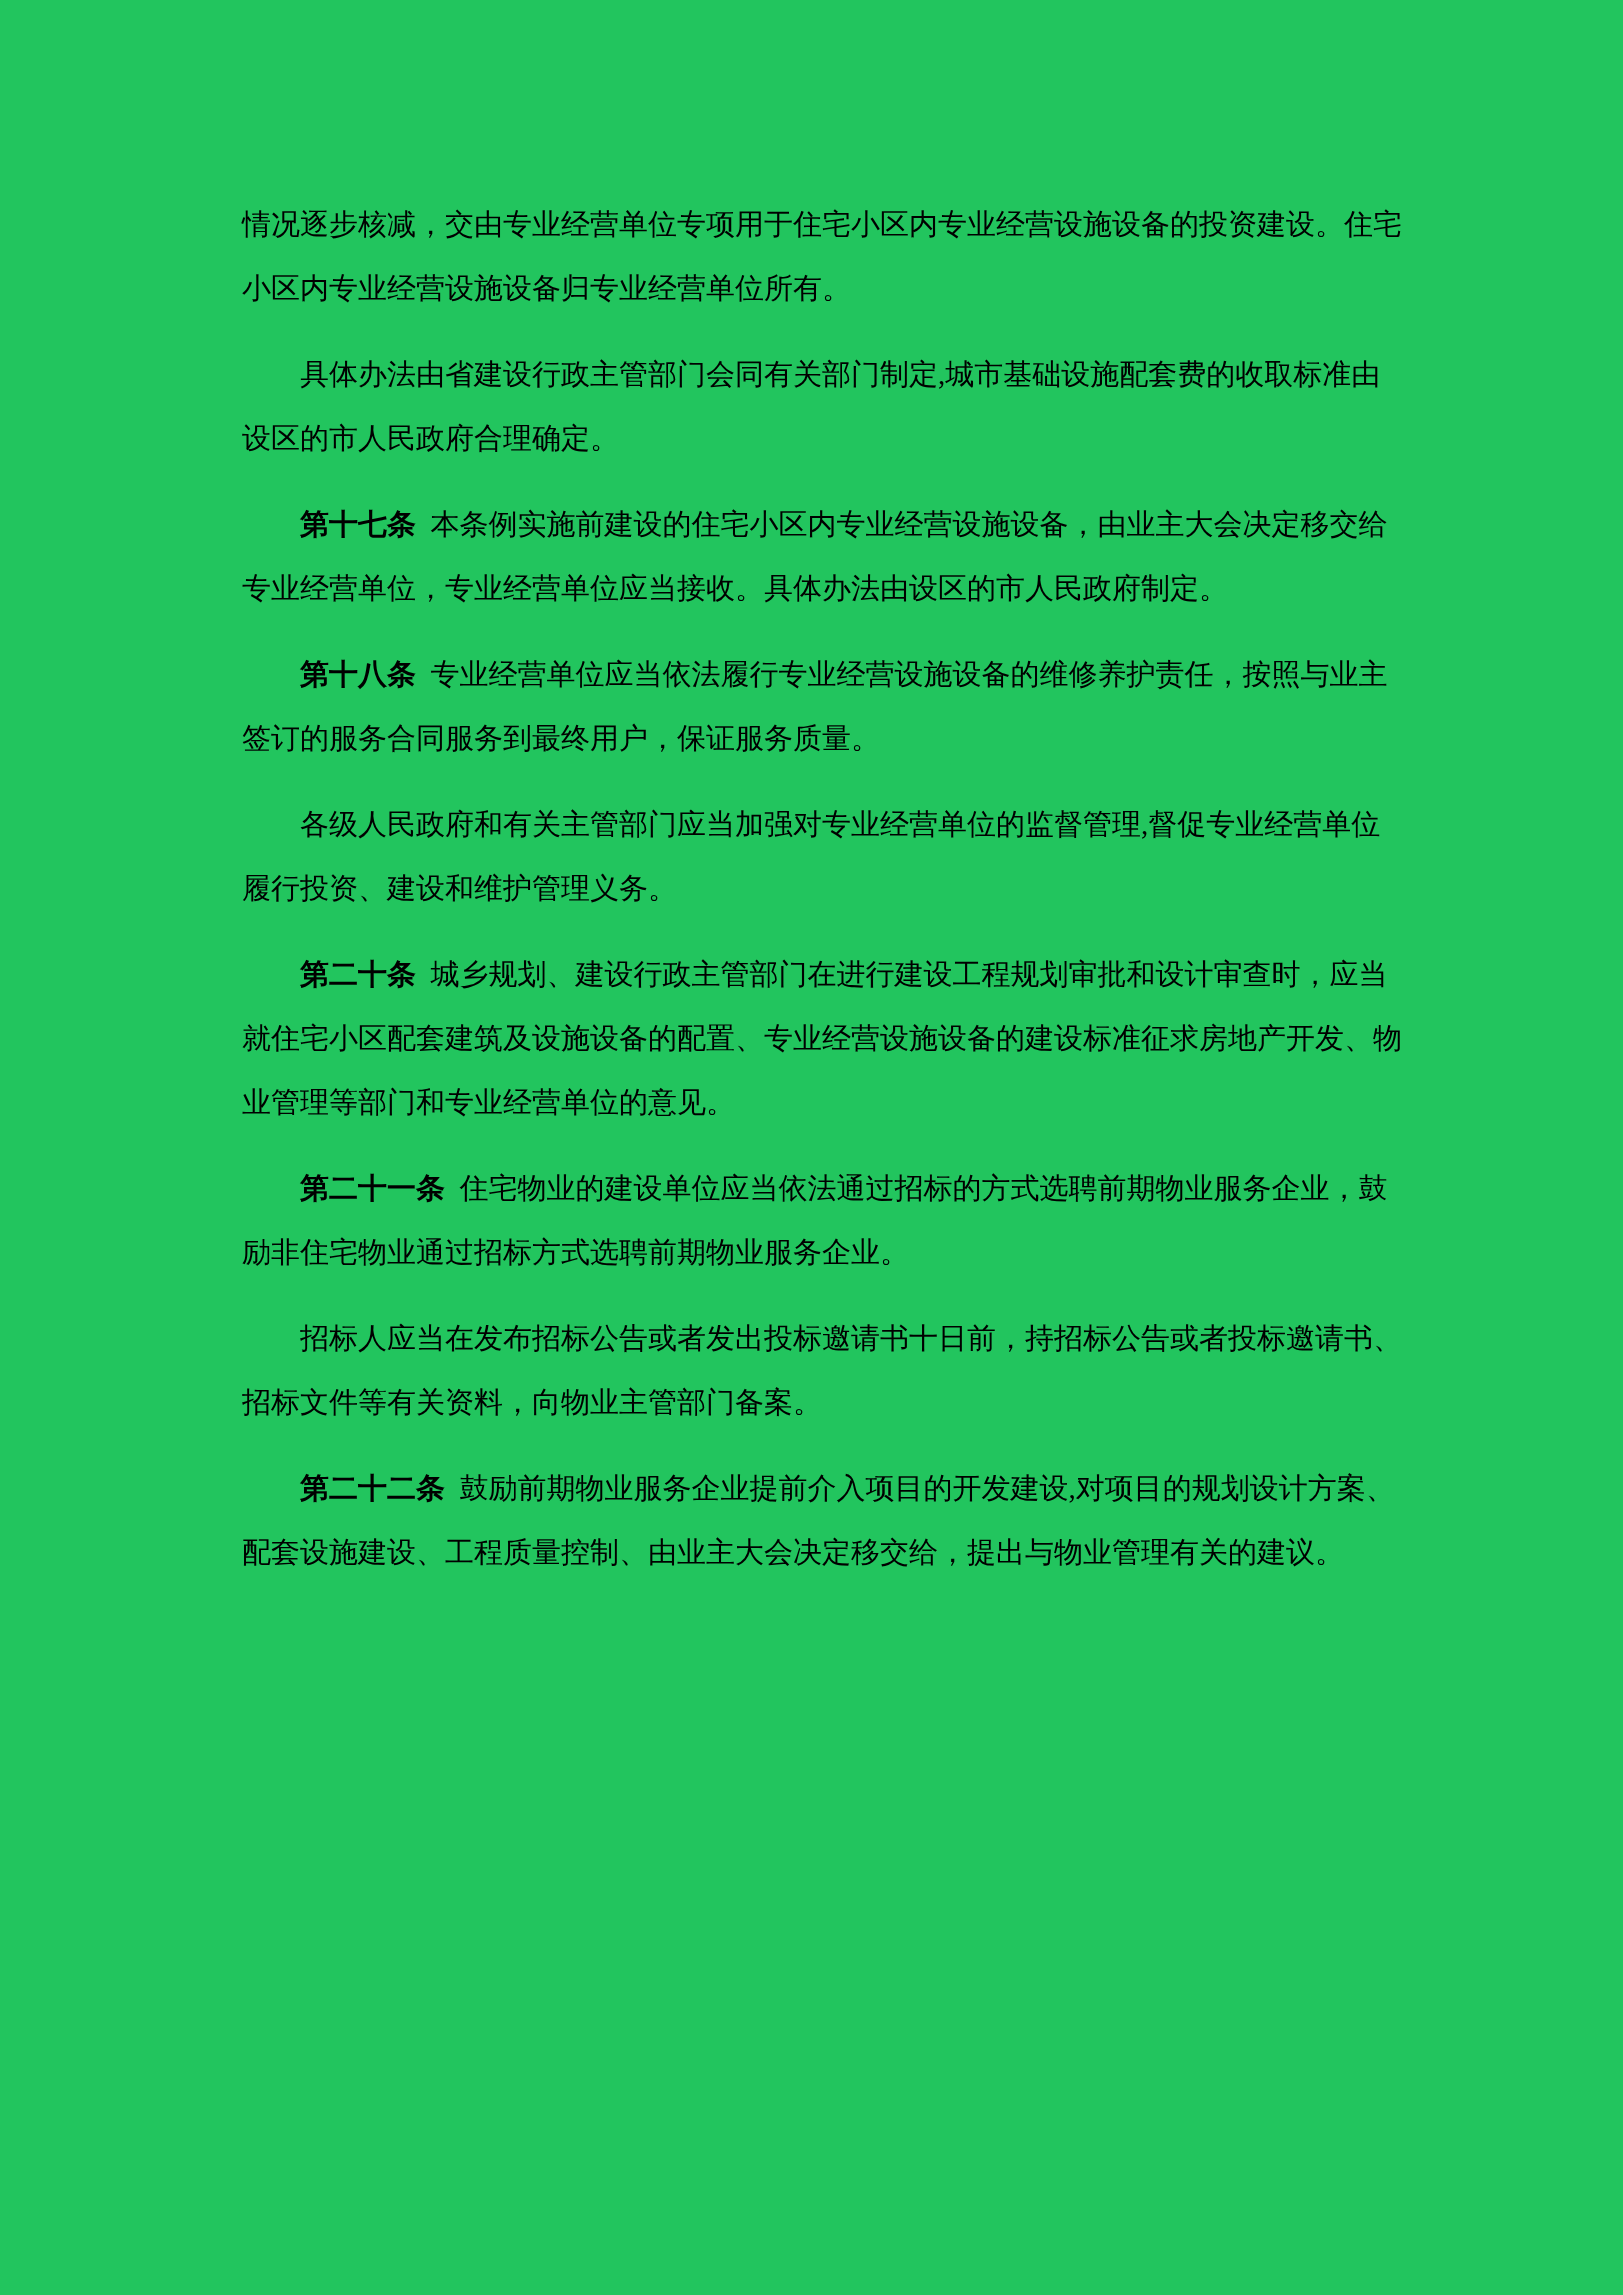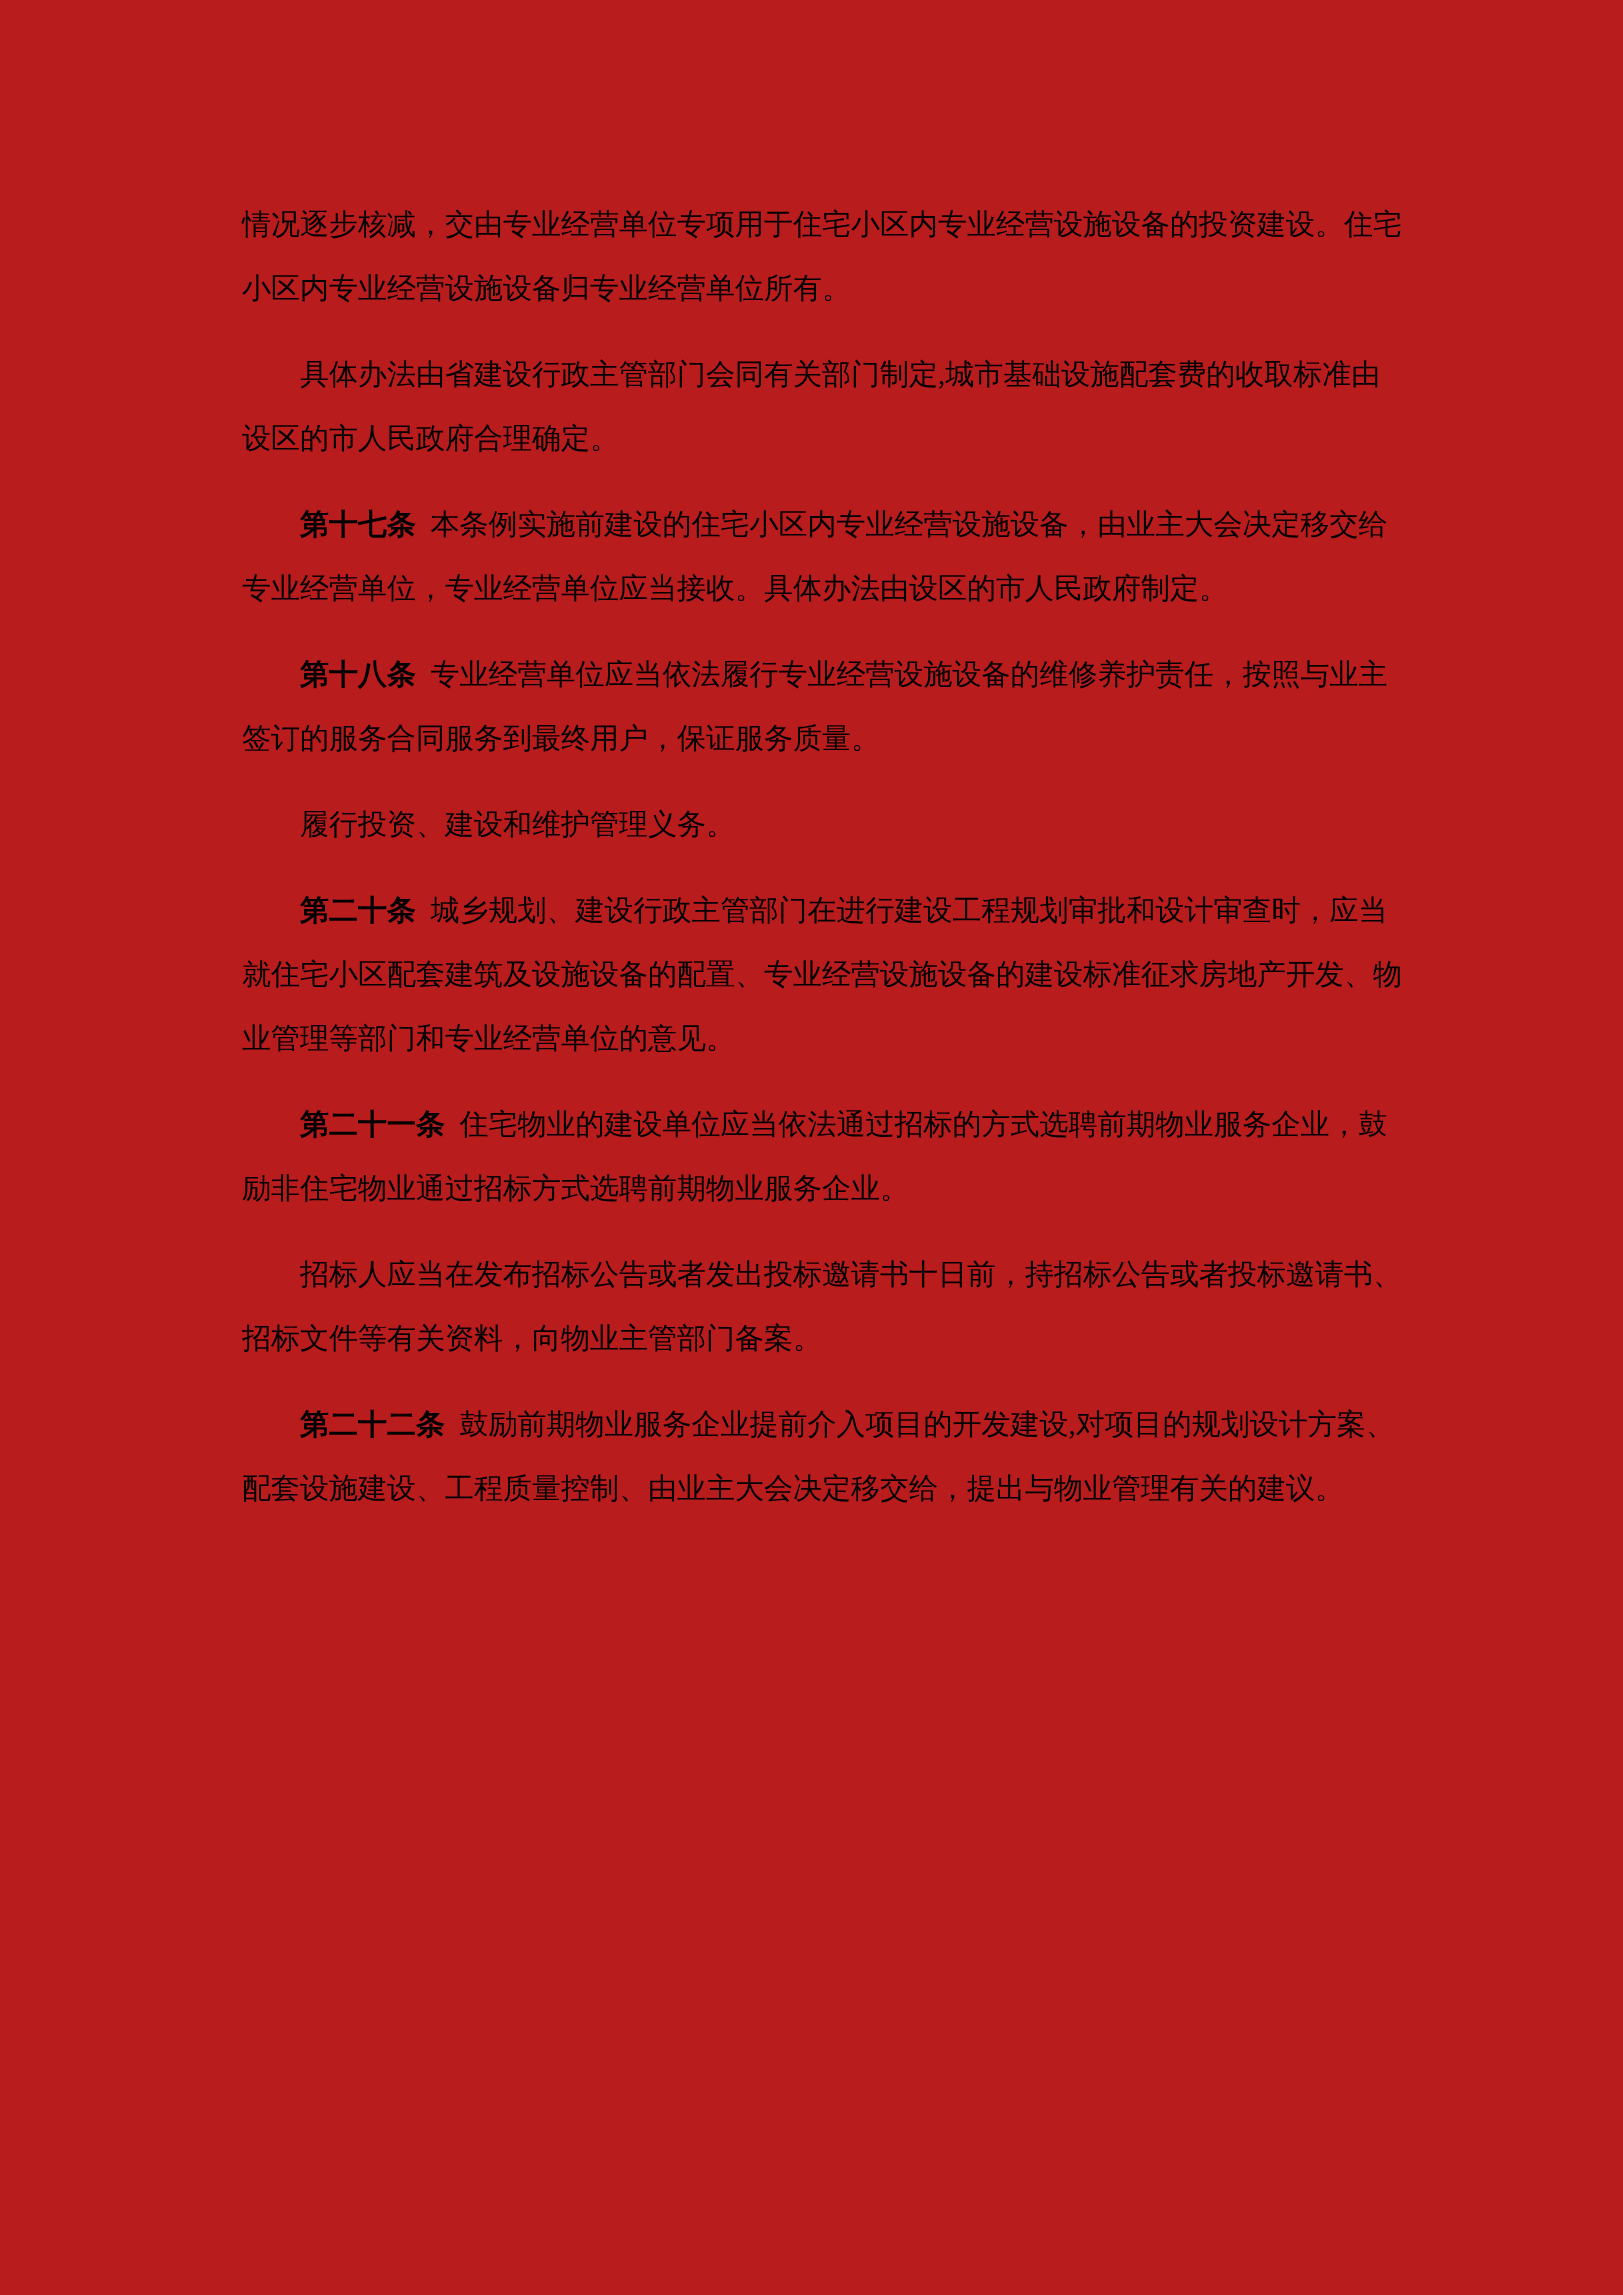--- a/index.html
+++ b/index.html
@@ -29,39 +29,40 @@
     white-space: nowrap;
     letter-spacing: 0;
   }
   .para.indent .line:first-child { text-indent: 58px; }
   .label { font-weight: bold; margin-right: 14.4px; }
   .para.heading .label { margin-right: 25px; }
 </style>
 </head>
 <body>
 
-<div class="page" style="background: #b91c1c;">
+<div class="page" style="background: #22c55e;">
   <div class="content" id="content" style="color: rgb(0, 0, 0);">
       <div class="para">
         <div class="line">情况逐步核减，交由专业经营单位专项用于住宅小区内专业经营设施设备的投资建设。住宅</div>
         <div class="line">小区内专业经营设施设备归专业经营单位所有。</div>
       </div>
       <div class="para indent">
         <div class="line">具体办法由省建设行政主管部门会同有关部门制定,城市基础设施配套费的收取标准由</div>
         <div class="line">设区的市人民政府合理确定。</div>
       </div>
       <div class="para indent">
         <div class="line"><span class="label">第十七条</span><span>本条例实施前建设的住宅小区内专业经营设施设备，由业主大会决定移交给</span></div>
         <div class="line">专业经营单位，专业经营单位应当接收。具体办法由设区的市人民政府制定。</div>
       </div>
       <div class="para indent">
         <div class="line"><span class="label">第十八条</span><span>专业经营单位应当依法履行专业经营设施设备的维修养护责任，按照与业主</span></div>
         <div class="line">签订的服务合同服务到最终用户，保证服务质量。</div>
       </div>
       <div class="para indent">
+        <div class="line">各级人民政府和有关主管部门应当加强对专业经营单位的监督管理,督促专业经营单位</div>
         <div class="line">履行投资、建设和维护管理义务。</div>
       </div>
       <div class="para indent">
         <div class="line"><span class="label">第二十条</span><span>城乡规划、建设行政主管部门在进行建设工程规划审批和设计审查时，应当</span></div>
         <div class="line">就住宅小区配套建筑及设施设备的配置、专业经营设施设备的建设标准征求房地产开发、物</div>
         <div class="line">业管理等部门和专业经营单位的意见。</div>
       </div>
       <div class="para indent">
         <div class="line"><span class="label">第二十一条</span><span>住宅物业的建设单位应当依法通过招标的方式选聘前期物业服务企业，鼓</span></div>
         <div class="line">励非住宅物业通过招标方式选聘前期物业服务企业。</div>

